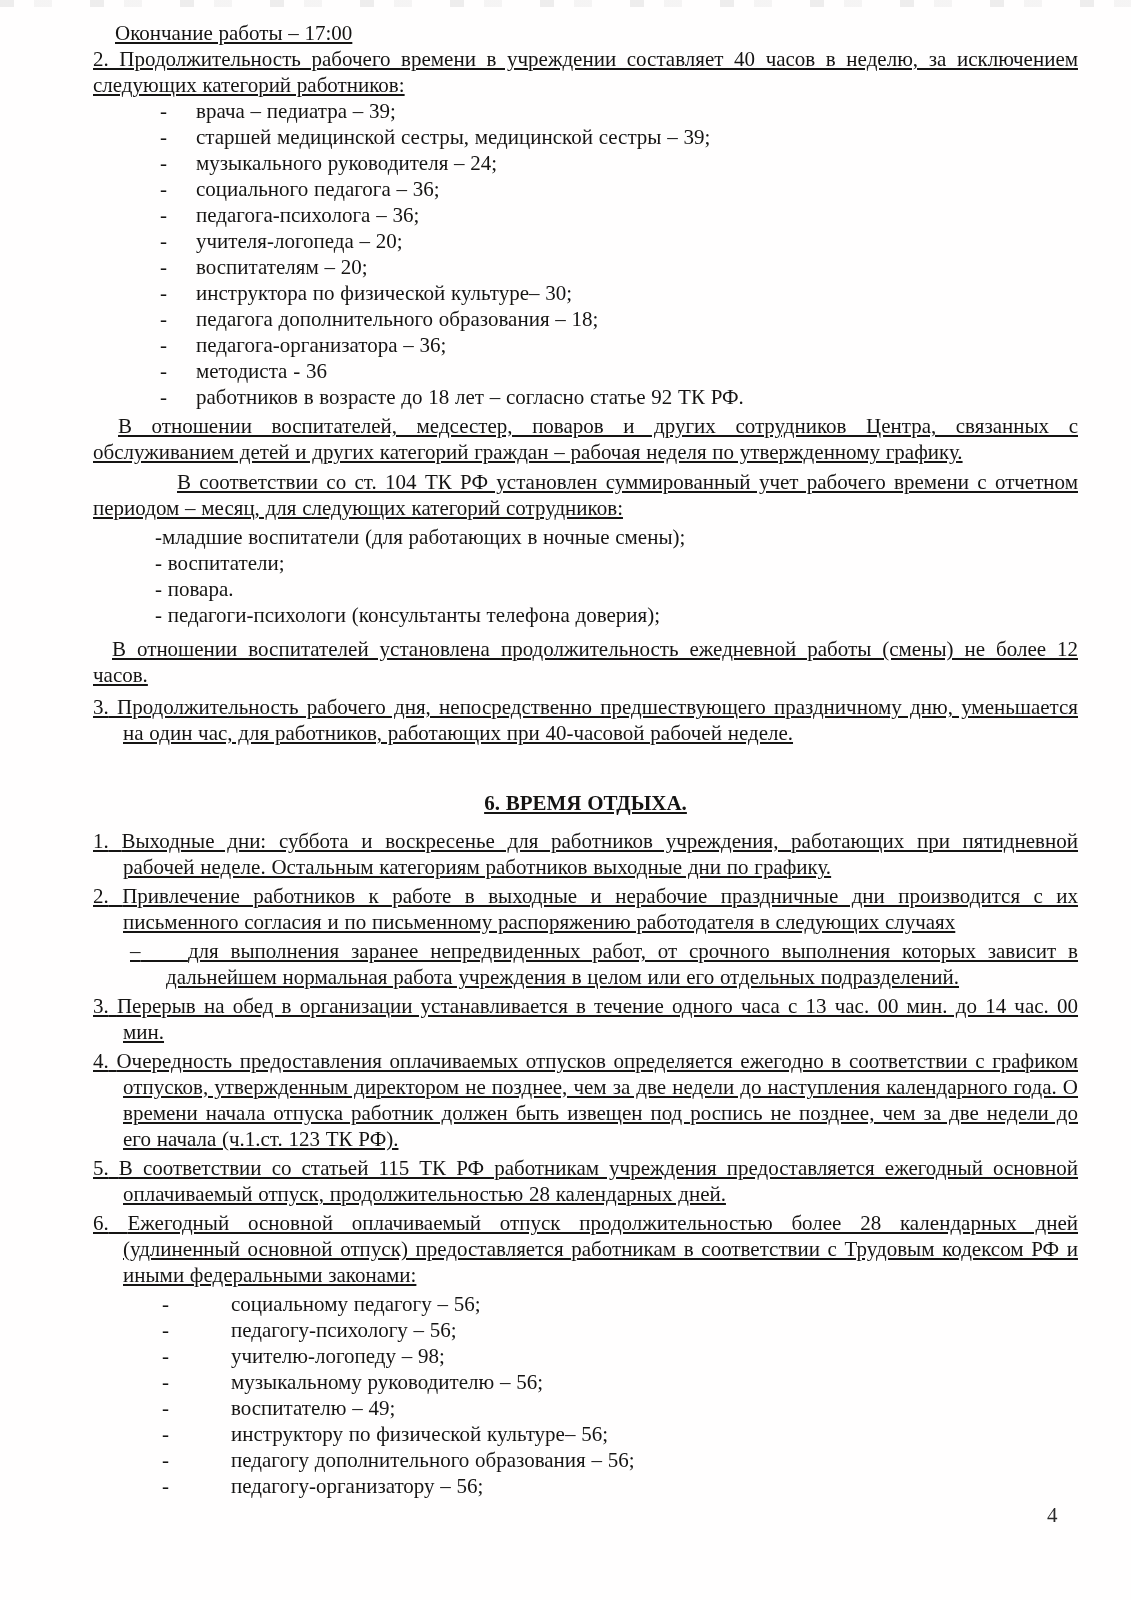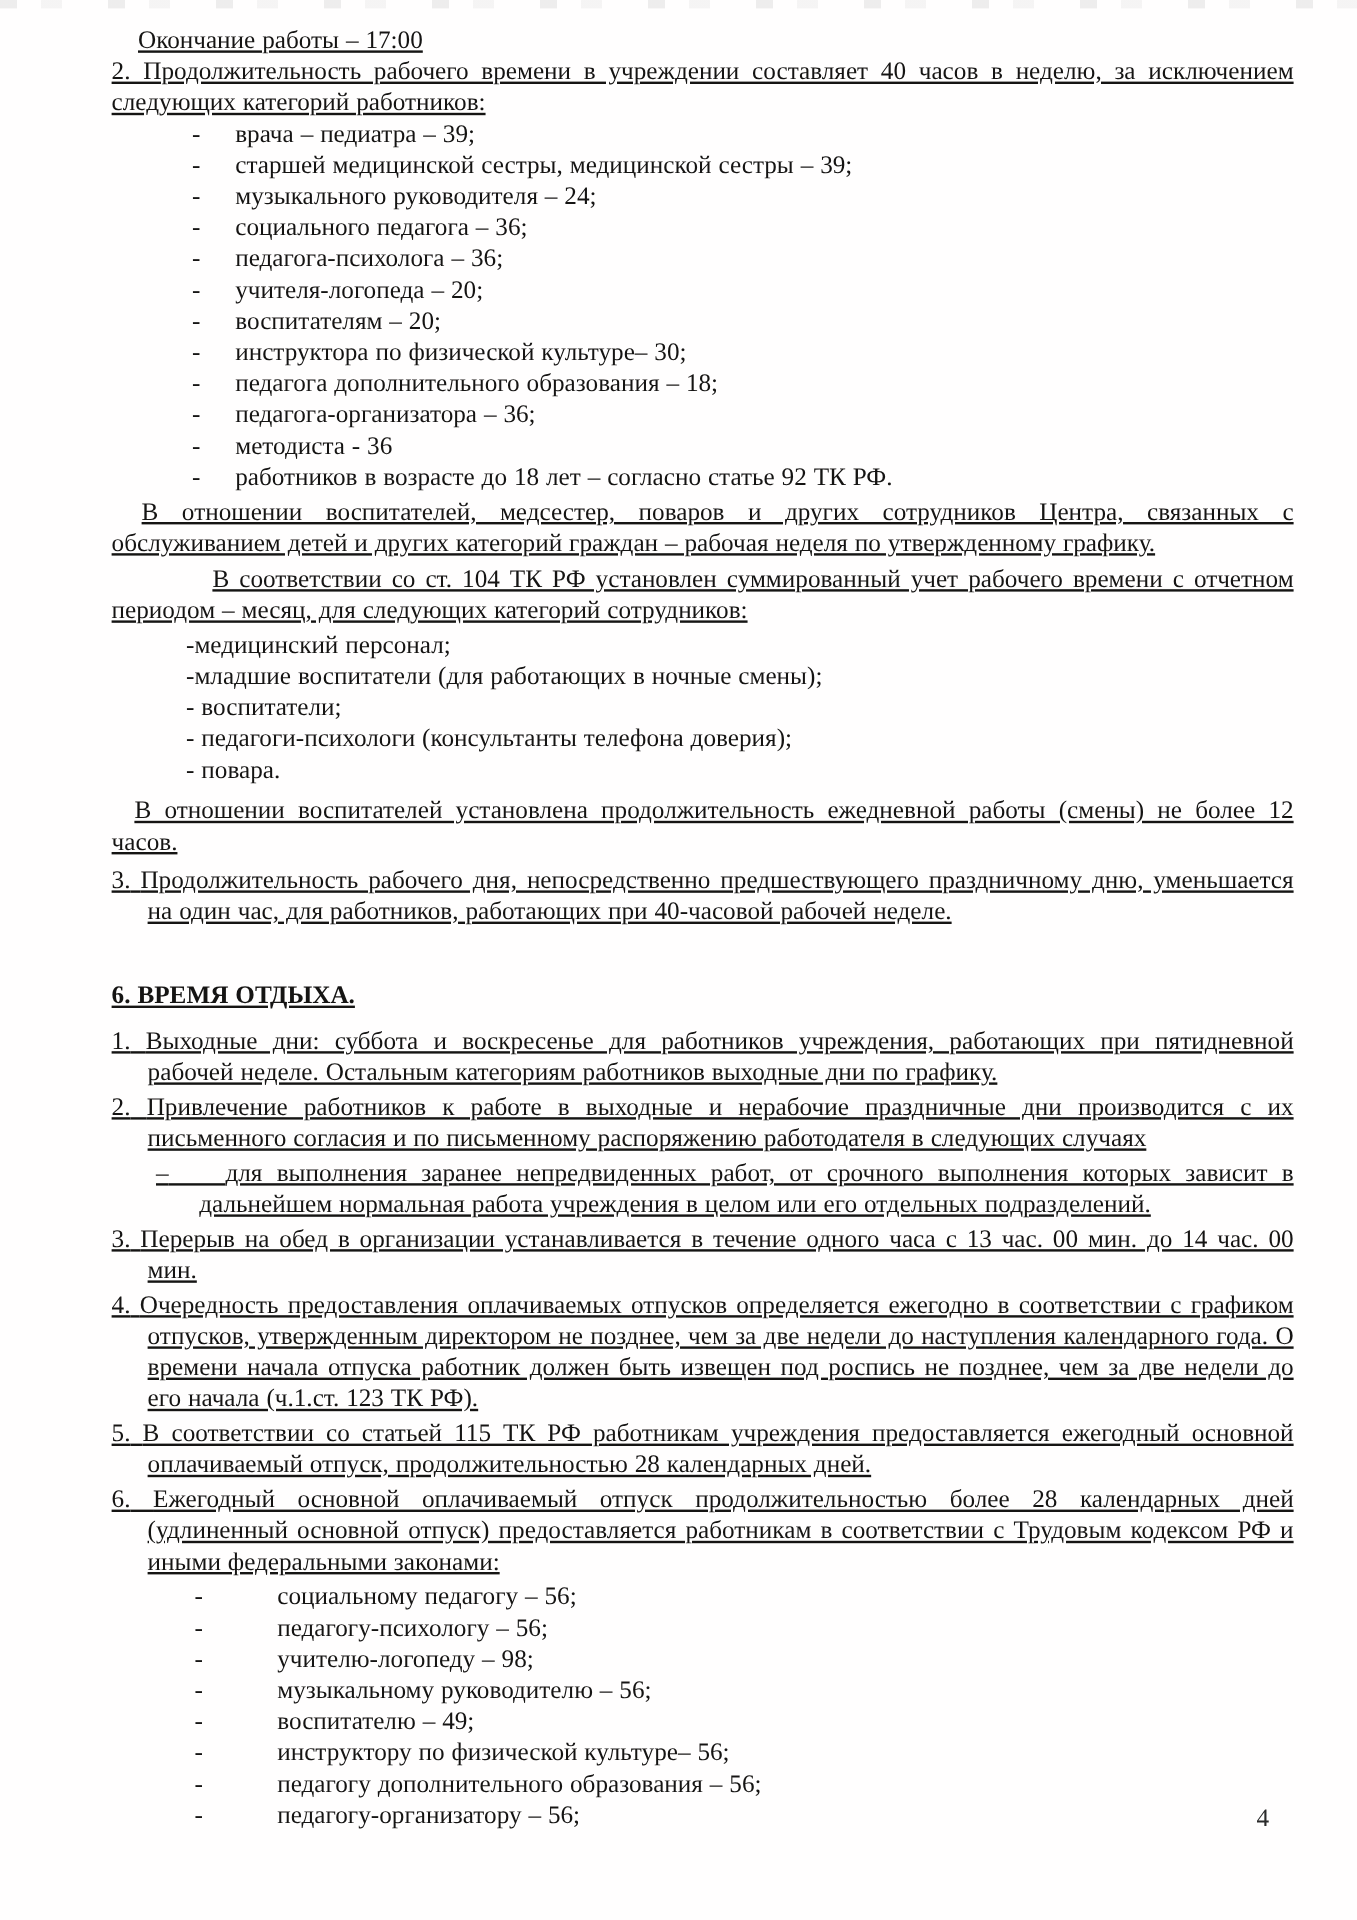--- a/index.html
+++ b/index.html
@@ -58,21 +58,21 @@
     text-indent: -36px;
     text-align: justify;
   }
   .mt-3 { margin-top: 3px; }
   .mt-4 { margin-top: 4px; }
   .mt-6 { margin-top: 6px; }
   .mt-8 { margin-top: 8px; }
   .section-heading {
     margin-top: 44px;
     margin-bottom: 12px;
-    text-align: left;
+    text-align: center;
     font-weight: bold;
   }
   .page-number {
     position: absolute;
     left: 1047px;
     top: 1502px;
     font-size: 21px;
     color: #2a2a2a;
   }
 </style>
@@ -135,25 +135,24 @@
         <span class="marker">-</span>
         <span>работников в возрасте до 18 лет – согласно статье 92 ТК РФ.</span>
       </li>
   </ul>
 
   <p class="just fi-25 mt-3">В отношении воспитателей, медсестер, поваров и других сотрудников Центра, связанных с обслуживанием детей и других категорий граждан – рабочая неделя по утвержденному графику.</p>
 
   <p class="just fi-84 mt-4">В соответствии со ст. 104 ТК РФ установлен суммированный учет рабочего времени с отчетном периодом – месяц, для следующих категорий сотрудников:</p>
 
   <ul class="plain-list mt-3">
-    <li>-медицинский персонал;</li>
     <li>-младшие воспитатели (для работающих в ночные смены);</li>
     <li>- воспитатели;</li>
+    <li>- повара.</li>
     <li>- педагоги-психологи (консультанты телефона доверия);</li>
-    <li>- повара.</li>
   </ul>
 
   <p class="just fi-19 mt-8">В отношении воспитателей установлена продолжительность ежедневной работы (смены) не более 12 часов.</p>
 
   <p class="hang mt-6"><span>3.</span> <span>Продолжительность рабочего дня, непосредственно предшествующего праздничному дню, уменьшается на один час, для работников, работающих при 40-часовой рабочей неделе.</span></p>
 
   <p class="section-heading">6. ВРЕМЯ ОТДЫХА.</p>
 
   <p class="hang"><span>1.</span> <span>Выходные дни: суббота и воскресенье для работников учреждения, работающих при пятидневной рабочей неделе. Остальным категориям работников выходные дни по графику.</span></p>
 

